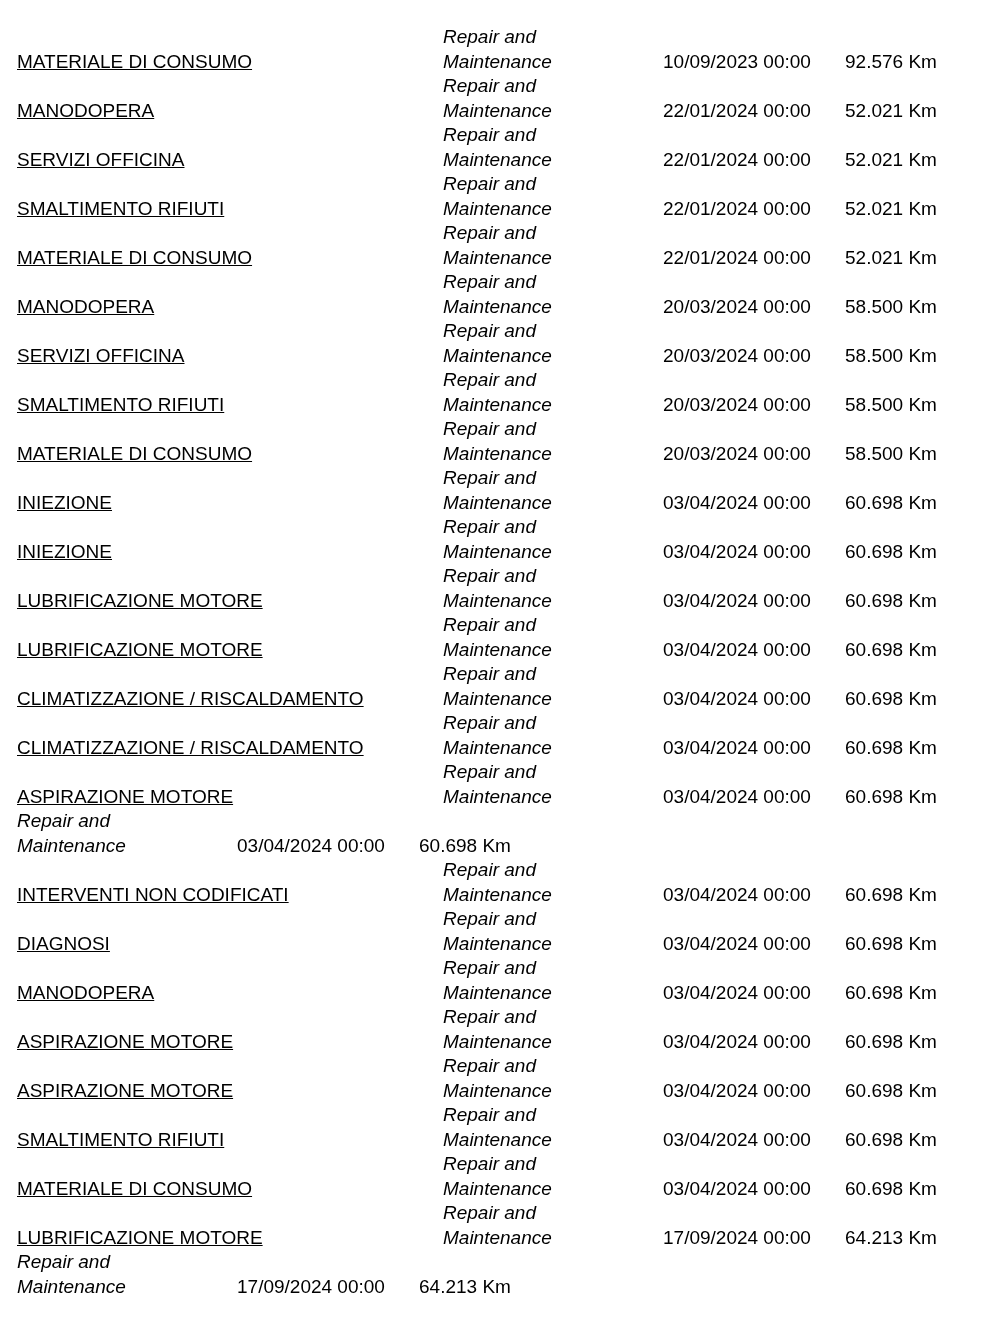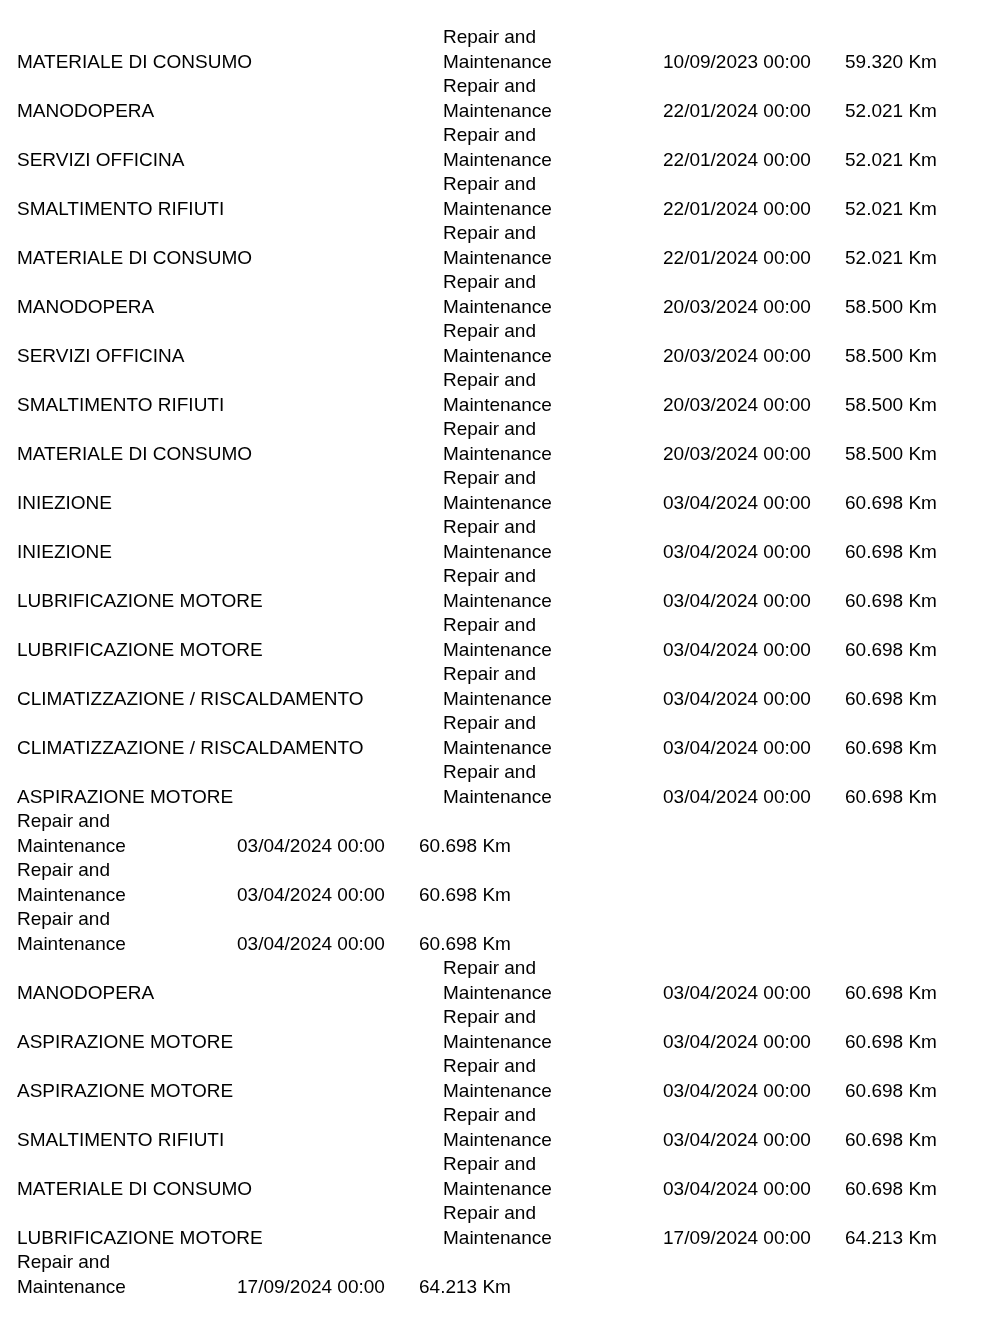--- a/index.html
+++ b/index.html
@@ -18,38 +18,38 @@
     padding-left: 17px;
     width: 994px;
   }
   .row {
     display: flex;
     align-items: flex-end;
     height: 49px;
     line-height: 24.5px;
   }
   .cell { display: block; }
-  .col-item  { width: 426px; white-space: nowrap; }
+  .col-item  { width: 426px; white-space: nowrap; text-decoration: underline; }
   .col-cat   { width: 220px; }
-  .col-cat .cat-text { display: block; width: 132px; }
+  .col-cat .cat-text { display: block; width: 132px; font-style: italic; }
   .col-date  { width: 182px; white-space: nowrap; }
   .col-km    { width: 149px; white-space: nowrap; }
 </style>
 </head>
 <body>
 
 <div class="report">
   <div id="table-body">
   <div class="row">
     <span class="cell col-item">MATERIALE DI CONSUMO</span>
     <span class="cell col-cat">
           <span class="cat-text">Repair and Maintenance</span>
         </span>
     <span class="cell col-date">10/09/2023 00:00</span>
-    <span class="cell col-km">59.320 Km</span>
+    <span class="cell col-km">92.576 Km</span>
   </div>
 
   <div class="row">
     <span class="cell col-item">MANODOPERA</span>
     <span class="cell col-cat">
           <span class="cat-text">Repair and Maintenance</span>
         </span>
     <span class="cell col-date">22/01/2024 00:00</span>
     <span class="cell col-km">52.021 Km</span>
   </div>
@@ -182,28 +182,30 @@
 
   <div class="row">
     <span class="cell col-cat">
           <span class="cat-text">Repair and Maintenance</span>
         </span>
     <span class="cell col-date">03/04/2024 00:00</span>
     <span class="cell col-km">60.698 Km</span>
   </div>
 
   <div class="row">
-    <span class="cell col-cat">
-          <span class="cat-text">Repair and Maintenance</span>
-        </span>
-    <span class="cell col-date">03/04/2024 00:00</span>
-    <span class="cell col-km">60.698 Km</span>
-  </div>
-
-  <div class="row">
+    <span class="cell col-item">INTERVENTI NON CODIFICATI</span>
+    <span class="cell col-cat">
+          <span class="cat-text">Repair and Maintenance</span>
+        </span>
+    <span class="cell col-date">03/04/2024 00:00</span>
+    <span class="cell col-km">60.698 Km</span>
+  </div>
+
+  <div class="row">
+    <span class="cell col-item">DIAGNOSI</span>
     <span class="cell col-cat">
           <span class="cat-text">Repair and Maintenance</span>
         </span>
     <span class="cell col-date">03/04/2024 00:00</span>
     <span class="cell col-km">60.698 Km</span>
   </div>
 
   <div class="row">
     <span class="cell col-item">MANODOPERA</span>
     <span class="cell col-cat">

